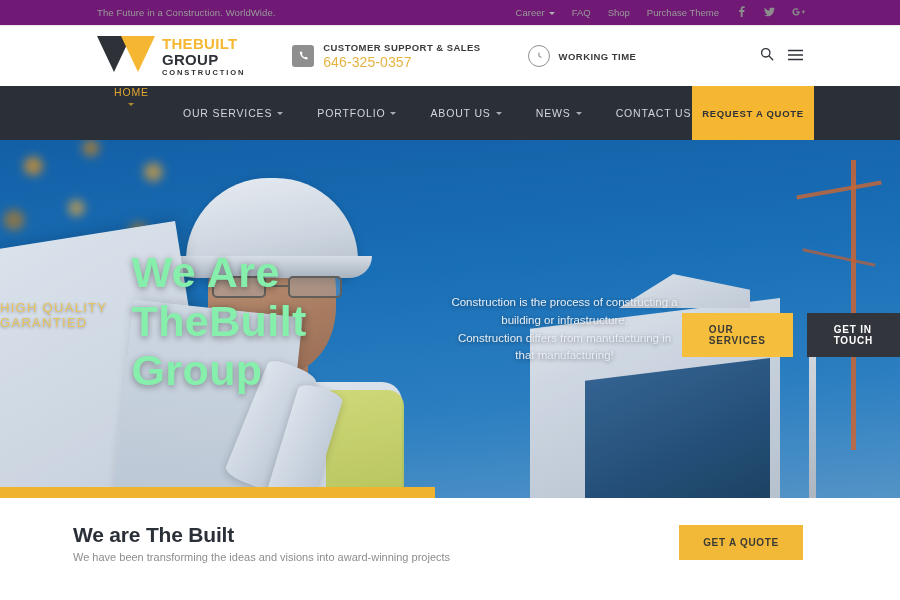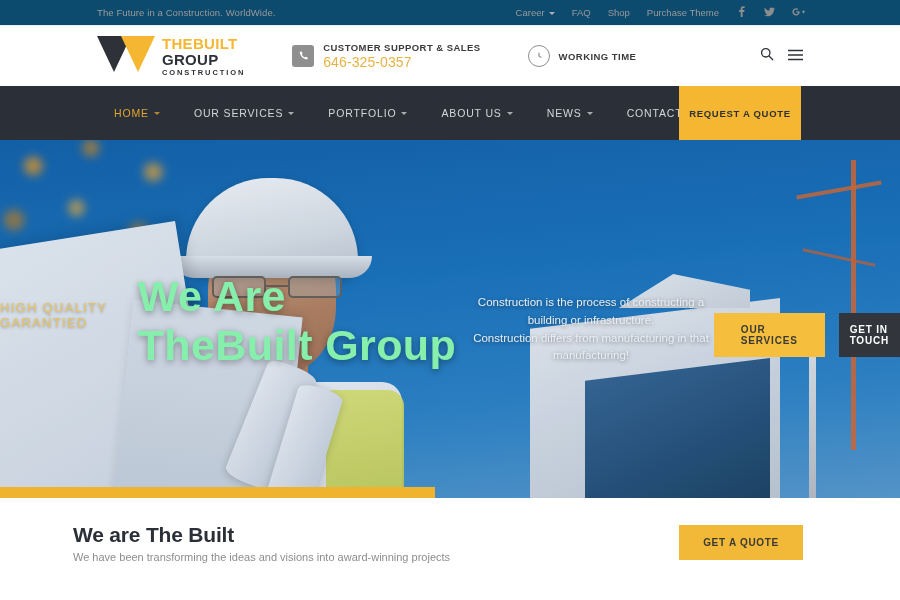--- a/index.html
+++ b/index.html
@@ -5,21 +5,21 @@
   * { margin:0; padding:0; box-sizing:border-box; }
   html,body { width:900px; height:600px; overflow:hidden; }
   body {
     font-family:"Liberation Sans", sans-serif;
     background:#ffffff;
     -webkit-font-smoothing:antialiased;
   }
 
   
   .topbar{
-    height:26px; background:#0c4a6e; border-bottom:1px solid #ececec;
+    height:26px; background:#701a75; border-bottom:1px solid #ececec;
     display:flex; align-items:center; padding:0 97px 0 97px;
   }
   .topbar-tagline{ font-size:9.5px; color:#9a9a9a; letter-spacing:.1px; }
   .topbar-right{ margin-left:auto; display:flex; align-items:center; gap:17px; }
   .topbar-link{ font-size:9.5px; color:#9a9a9a; display:flex; align-items:center; gap:4px; cursor:pointer; }
   .caret{ display:inline-block; width:0;height:0;border-left:3px solid transparent;border-right:3px solid transparent;border-top:3px solid #b0b0b0; position:relative; top:1px;}
   .soc{ font-size:10px; color:#8d8d8d; cursor:pointer; width:11px; text-align:center;}
 
   
   .header{
@@ -50,24 +50,24 @@
   
   .nav{
     height:54px; background:#2b3038; display:flex; align-items:stretch;
     padding-left:97px; position:relative;
   }
   .nav-items{ display:flex; align-items:center; gap:0; }
   .nav-item{
     font-size:10.5px; letter-spacing:.85px; color:#d3d6da; padding:0 17px;
     display:flex; align-items:center; gap:5px; cursor:pointer; height:54px;
   }
-  .nav-item.active{ color:#e0a62d; }
+  .nav-item.active{ color:#e0a62d;flex-direction:column; }
   .ncaret{ width:0;height:0;border-left:3px solid transparent;border-right:3px solid transparent;border-top:3.5px solid currentColor; opacity:.75;}
   .quote-btn{
-    position:absolute; right:99px; top:0; height:54px; width:122px;
+    position:absolute; right:86px; top:0; height:54px; width:122px;
     background:#f5b731; color:#2e3238; font-size:9.5px; font-weight:bold;
     letter-spacing:.7px; display:flex; align-items:center; justify-content:center;
     cursor:pointer;
   }
 
   
   .hero{ position:relative; height:358px; overflow:hidden; background:#1d6fb8; }
   .hero-sky{ position:absolute; inset:0;
     background:linear-gradient(175deg,#1463ab 0%,#1a74bd 38%,#2f86c9 72%,#5c9dcf 100%); }
   
@@ -149,21 +149,21 @@
   .hero-kicker{ font-size:13px; color:#e8c35e; letter-spacing:1.3px; margin-bottom:12px;
                 text-shadow:0 1px 3px rgba(0,0,0,.35); }
   .hero-title{ font-size:43px; font-weight:700; color:#86efac; letter-spacing:.4px;
                text-shadow:0 2px 7px rgba(0,0,0,.38); }
   .hero-sub{ margin-top:17px; font-size:11.5px; color:#e8eef5; line-height:1.55;
              text-align:center; text-shadow:0 1px 4px rgba(0,0,0,.45); }
   .hero-btns{ margin-top:27px; display:flex; gap:14px; }
   .btn-primary{ background:#f5bf3d; color:#3a3a36; font-size:10px; font-weight:bold;
     letter-spacing:.8px; padding:11px 27px; cursor:pointer; }
   .btn-dark{ background:#32363c; color:#ffffff; font-size:10px; font-weight:bold;
-    letter-spacing:.8px; padding:11px 11px; cursor:pointer; }
+    letter-spacing:.8px; padding:11px 27px; cursor:pointer; }
 
   .gold-bar{ position:absolute; left:0; bottom:0; width:435px; height:11px;
              background:#f0b32e; z-index:5; }
 
   
   .about{ height:89px; background:#fff; display:flex; align-items:center;
           padding:0 97px 0 73px; }
   .about-title{ font-size:21px; font-weight:bold; color:#2b3038; letter-spacing:-.2px; }
   .about-sub{ font-size:11px; color:#8d8d8d; margin-top:4px; }
   .about-btn{ margin-left:auto; background:#f2b837; color:#3a3a36;

